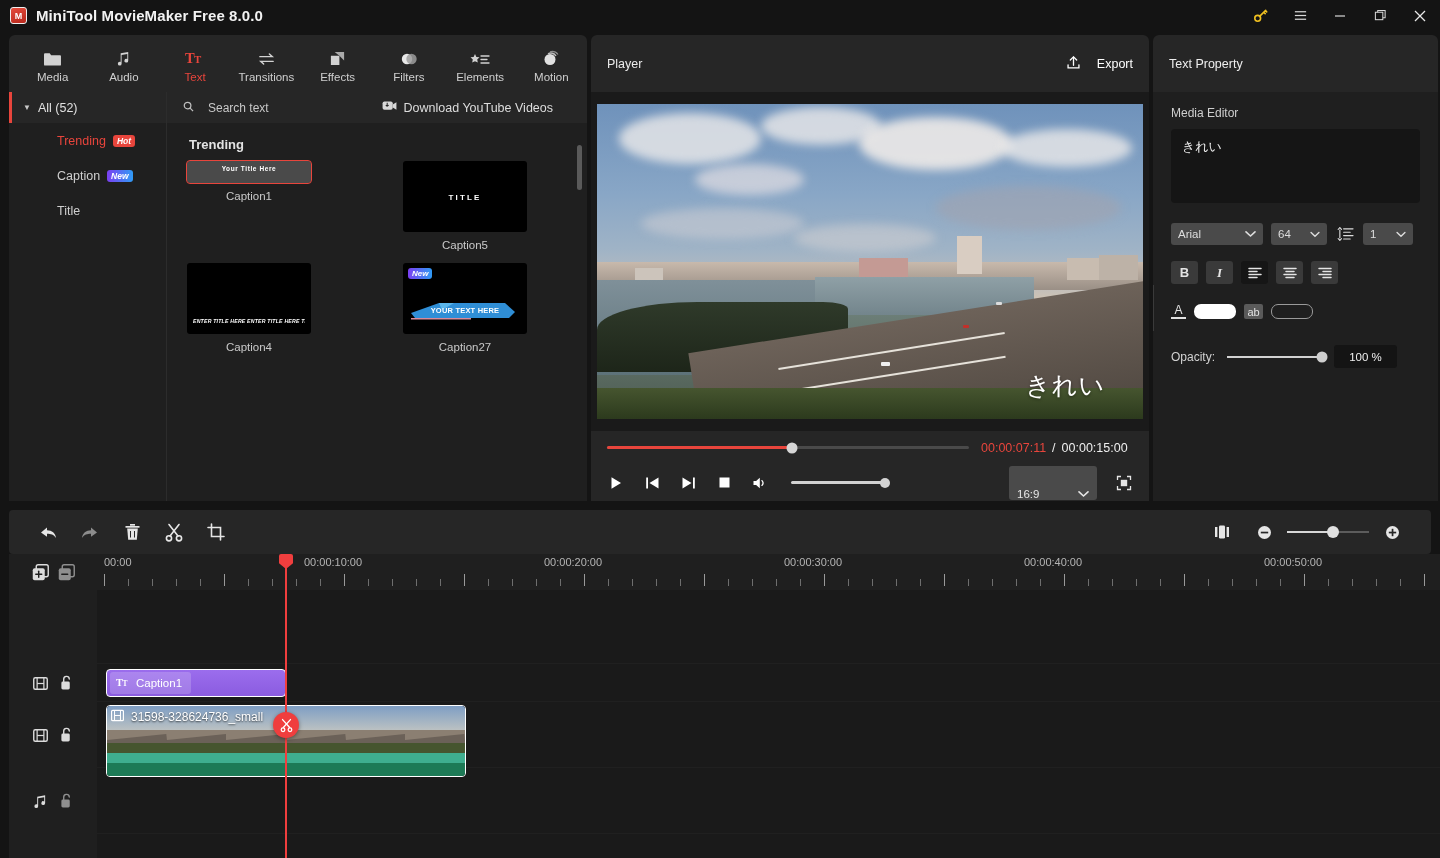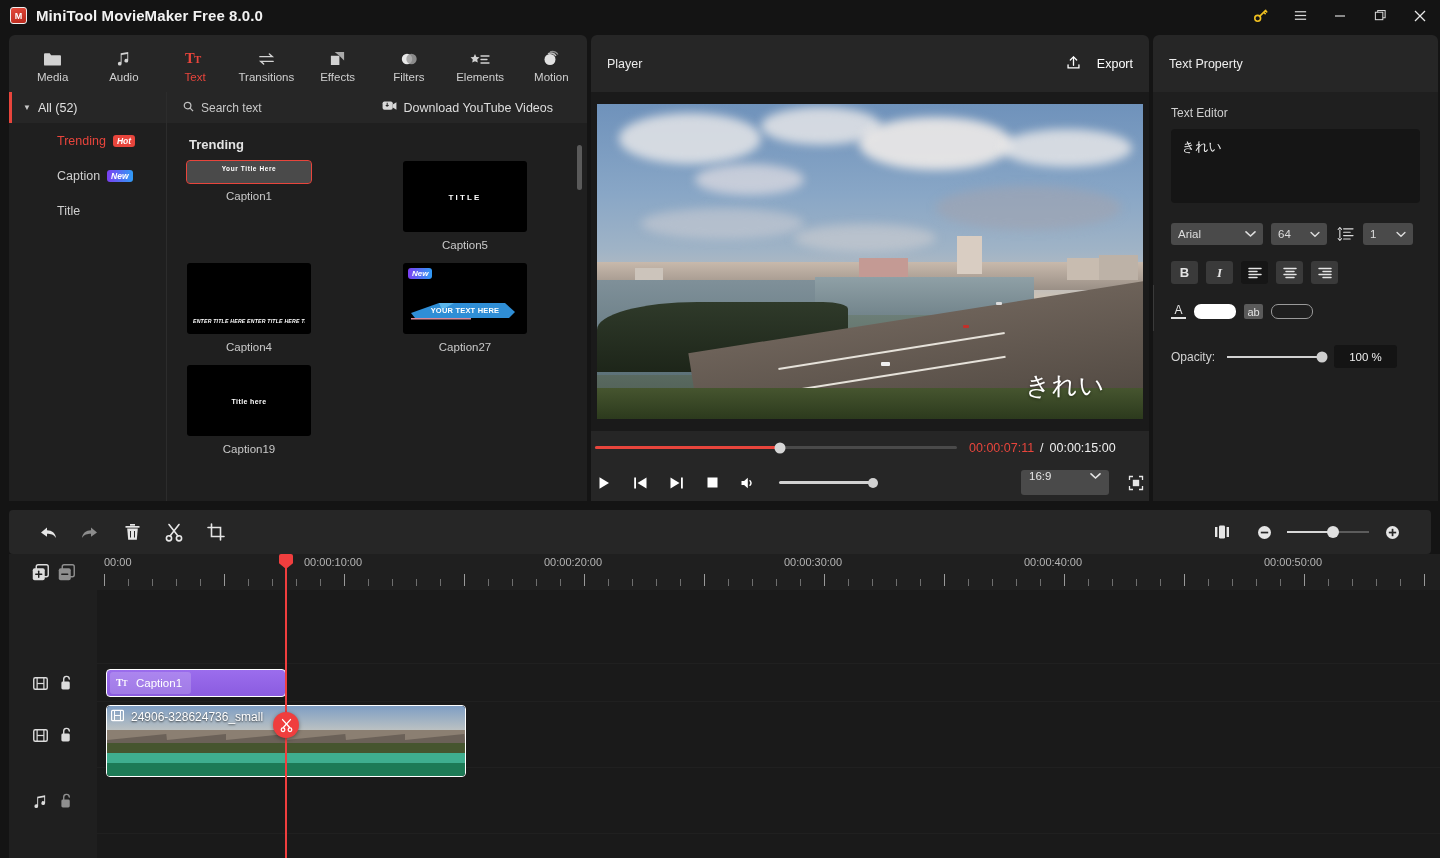--- a/index.html
+++ b/index.html
@@ -71,21 +71,21 @@
     font-style:italic;
   }
   .badge.hot{background:#e8453c}
   .badge.new{background:linear-gradient(90deg,#7b3ff2,#2f9bf5)}
 
   .grid-col{flex:1;display:flex;flex-direction:column;background:#1f1f1f;position:relative;}
   .search-row{
     height:31px;display:flex;align-items:center;background:#262626;
     padding:0 16px; gap:8px; font-size:12px;color:#c8c8c8;
   }
-  .search-box{display:flex;align-items:flex-start;gap:7px;cursor:text;}
+  .search-box{display:flex;align-items:flex-start;gap:14px;cursor:text;}
   .srch-spacer{flex:1}
   .dl-yt{display:flex;align-items:center;gap:7px;cursor:pointer;font-size:12.5px;color:#ddd;padding-right:18px}
 
   .grid-scroll{flex:1;overflow:hidden;position:relative;padding:0 20px;}
   .grid-title{font-size:13px;font-weight:bold;color:#e3e3e3;margin:14px 0 9px 2px;}
   .grid{display:grid;grid-template-columns:1fr 1fr;gap:0 52px;}
   .gcell{margin-bottom:12px;}
   .thumb{
     width:124px;height:71px;background:#000;border-radius:3px;position:relative;
     overflow:hidden;cursor:pointer;
@@ -143,36 +143,36 @@
   .grassR{position:absolute;right:0;top:70%;width:30%;height:32%;
     background:linear-gradient(180deg,#4f5f35,#33401f)}
   .grassB{position:absolute;left:0;bottom:0;width:100%;height:10%;
     background:linear-gradient(180deg,#46552f,#2c3a1d)}
   .car{position:absolute;width:6px;height:3px;border-radius:1px}
   .overlay-text{
     position:absolute;right:38px;bottom:17px;color:#fff;font-size:25px;
     font-family:"DejaVu Sans",sans-serif; text-shadow:0 1px 3px rgba(0,0,0,.45);
     letter-spacing:1px;
   }
-  .player-ctrls{height:70px;background:#262626;padding:0 4px;}
+  .player-ctrls{height:70px;background:#262626;padding:0 16px;}
   .prog-row{display:flex;align-items:center;height:33px;gap:12px}
   .prog-track{flex:1;height:3px;background:#4a4a4a;border-radius:2px;position:relative;cursor:pointer;max-width:362px}
   .prog-fill{position:absolute;left:0;top:0;bottom:0;width:51%;background:#e8453c;border-radius:2px}
   .prog-knob{position:absolute;left:51%;top:50%;transform:translate(-50%,-50%);
     width:11px;height:11px;border-radius:50%;background:#d6d6d6;cursor:pointer}
   .time-cur{color:#e8453c;font-size:12.5px}
   .time-tot{color:#eee;font-size:12.5px}
   .btn-row{display:flex;align-items:center;height:37px;gap:18px}
   .pbtn{width:18px;height:18px;display:flex;align-items:center;justify-content:center;cursor:pointer;color:#fff}
   .vol-track{width:94px;height:3px;background:#d2d2d2;border-radius:2px;position:relative;margin-left:4px;cursor:pointer}
   .vol-knob{position:absolute;right:0;top:50%;transform:translate(50%,-50%);width:10px;height:10px;
     border-radius:50%;background:#d2d2d2}
   .br-spacer{flex:1}
   .ratio-sel{
-    width:88px;height:25px;background:#4a4a4a;border-radius:3px;display:flex;align-items:flex-start;
+    width:88px;height:34px;background:#4a4a4a;border-radius:3px;display:flex;align-items:flex-end;
     justify-content:space-between;padding:0 8px;font-size:11.5px;color:#e6e6e6;cursor:pointer;
   }
   .fs-btn{width:18px;height:18px;cursor:pointer;color:#e6e6e6;display:flex;align-items:center;justify-content:center}
 
   
   .prop-panel{
     width:285px;margin-left:4px;margin-top:4px;height:466px;background:#262626;
     border-radius:6px 6px 0 0;display:flex;flex-direction:column;overflow:hidden;position:relative;
   }
   .prop-head{height:57px;display:flex;align-items:center;padding:0 16px;font-size:12.5px;color:#eee}
@@ -501,26 +501,20 @@
                     <path d="M2 12 L30 2 L96 2 L106 11 L100 17 L6 17 Z" fill="#2f8ed6"></path>
                     <path d="M30 2 L45 2 L33 9 Z" fill="#5bb6ea"></path>
                     <path d="M2 17 H62 V18.6 H2 Z" fill="#d98b9a"></path>
                   </svg>
                   <div class="t-c27-txt" style="bottom:14px;top:auto;height:19px;line-height:19px">YOUR TEXT HERE</div>
                 </div>
                 <div class="gname">Caption27</div>
               </div>
 
 
-              <div class="gcell">
-                <div class="thumb">
-                  <div class="t-c19">Title here</div>
-                </div>
-                <div class="gname">Caption19</div>
-              </div>
             </div>
             <div class="grid-sb"></div>
           </div>
         </div>
       </div>
     </div>
 
     <div class="player-panel">
       <div class="player-head">
         <div class="player-title">Player</div>
@@ -636,21 +630,21 @@
               </svg>
           </div>
         </div>
       </div>
     </div>
 
     <div class="prop-panel">
       <div class="collapse-h">❯</div>
       <div class="prop-head">Text Property</div>
       <div class="prop-body">
-        <div class="prop-label">Text Editor</div>
+        <div class="prop-label">Media Editor</div>
         <textarea class="text-area" style="">きれい</textarea>
 
         <div class="font-row">
           <div class="sel font">
             <span>Arial</span>
             <span>
               <svg width="11" height="8" viewBox="0 0 11 8">
                   <path d="M1 1.8L5.5 6 10 1.8" stroke="#ddd" stroke-width="1.6" fill="none" stroke-linecap="round"></path>
                 </svg>
             </span>
@@ -1022,21 +1016,21 @@
           <div class="cv-audio2"></div>
           <div class="cv-label">
             <span>
               <svg width="13" height="13" viewBox="0 0 14 14">
                   <rect x="0.6" y="1.4" width="12.8" height="11.2" rx="1.4" fill="none" stroke="#fff" stroke-width="1.3"></rect>
                   <line x1="3.8" y1="1.4" x2="3.8" y2="12.6" stroke="#fff" stroke-width="1.1"></line>
                   <line x1="10.2" y1="1.4" x2="10.2" y2="12.6" stroke="#fff" stroke-width="1.1"></line>
                   <line x1="3.8" y1="7" x2="10.2" y2="7" stroke="#fff" stroke-width="1.1"></line>
                 </svg>
             </span>
-            <span>24906-328624736_small</span>
+            <span>31598-328624736_small</span>
           </div>
         </div>
       </div>
 
       <div class="row" style="height:66px"></div>
       <div class="row" style="height:60px;border:none"></div>
 
       <div class="playhead" style="left:188px">
         <div class="ph-handle"></div>
       </div>

